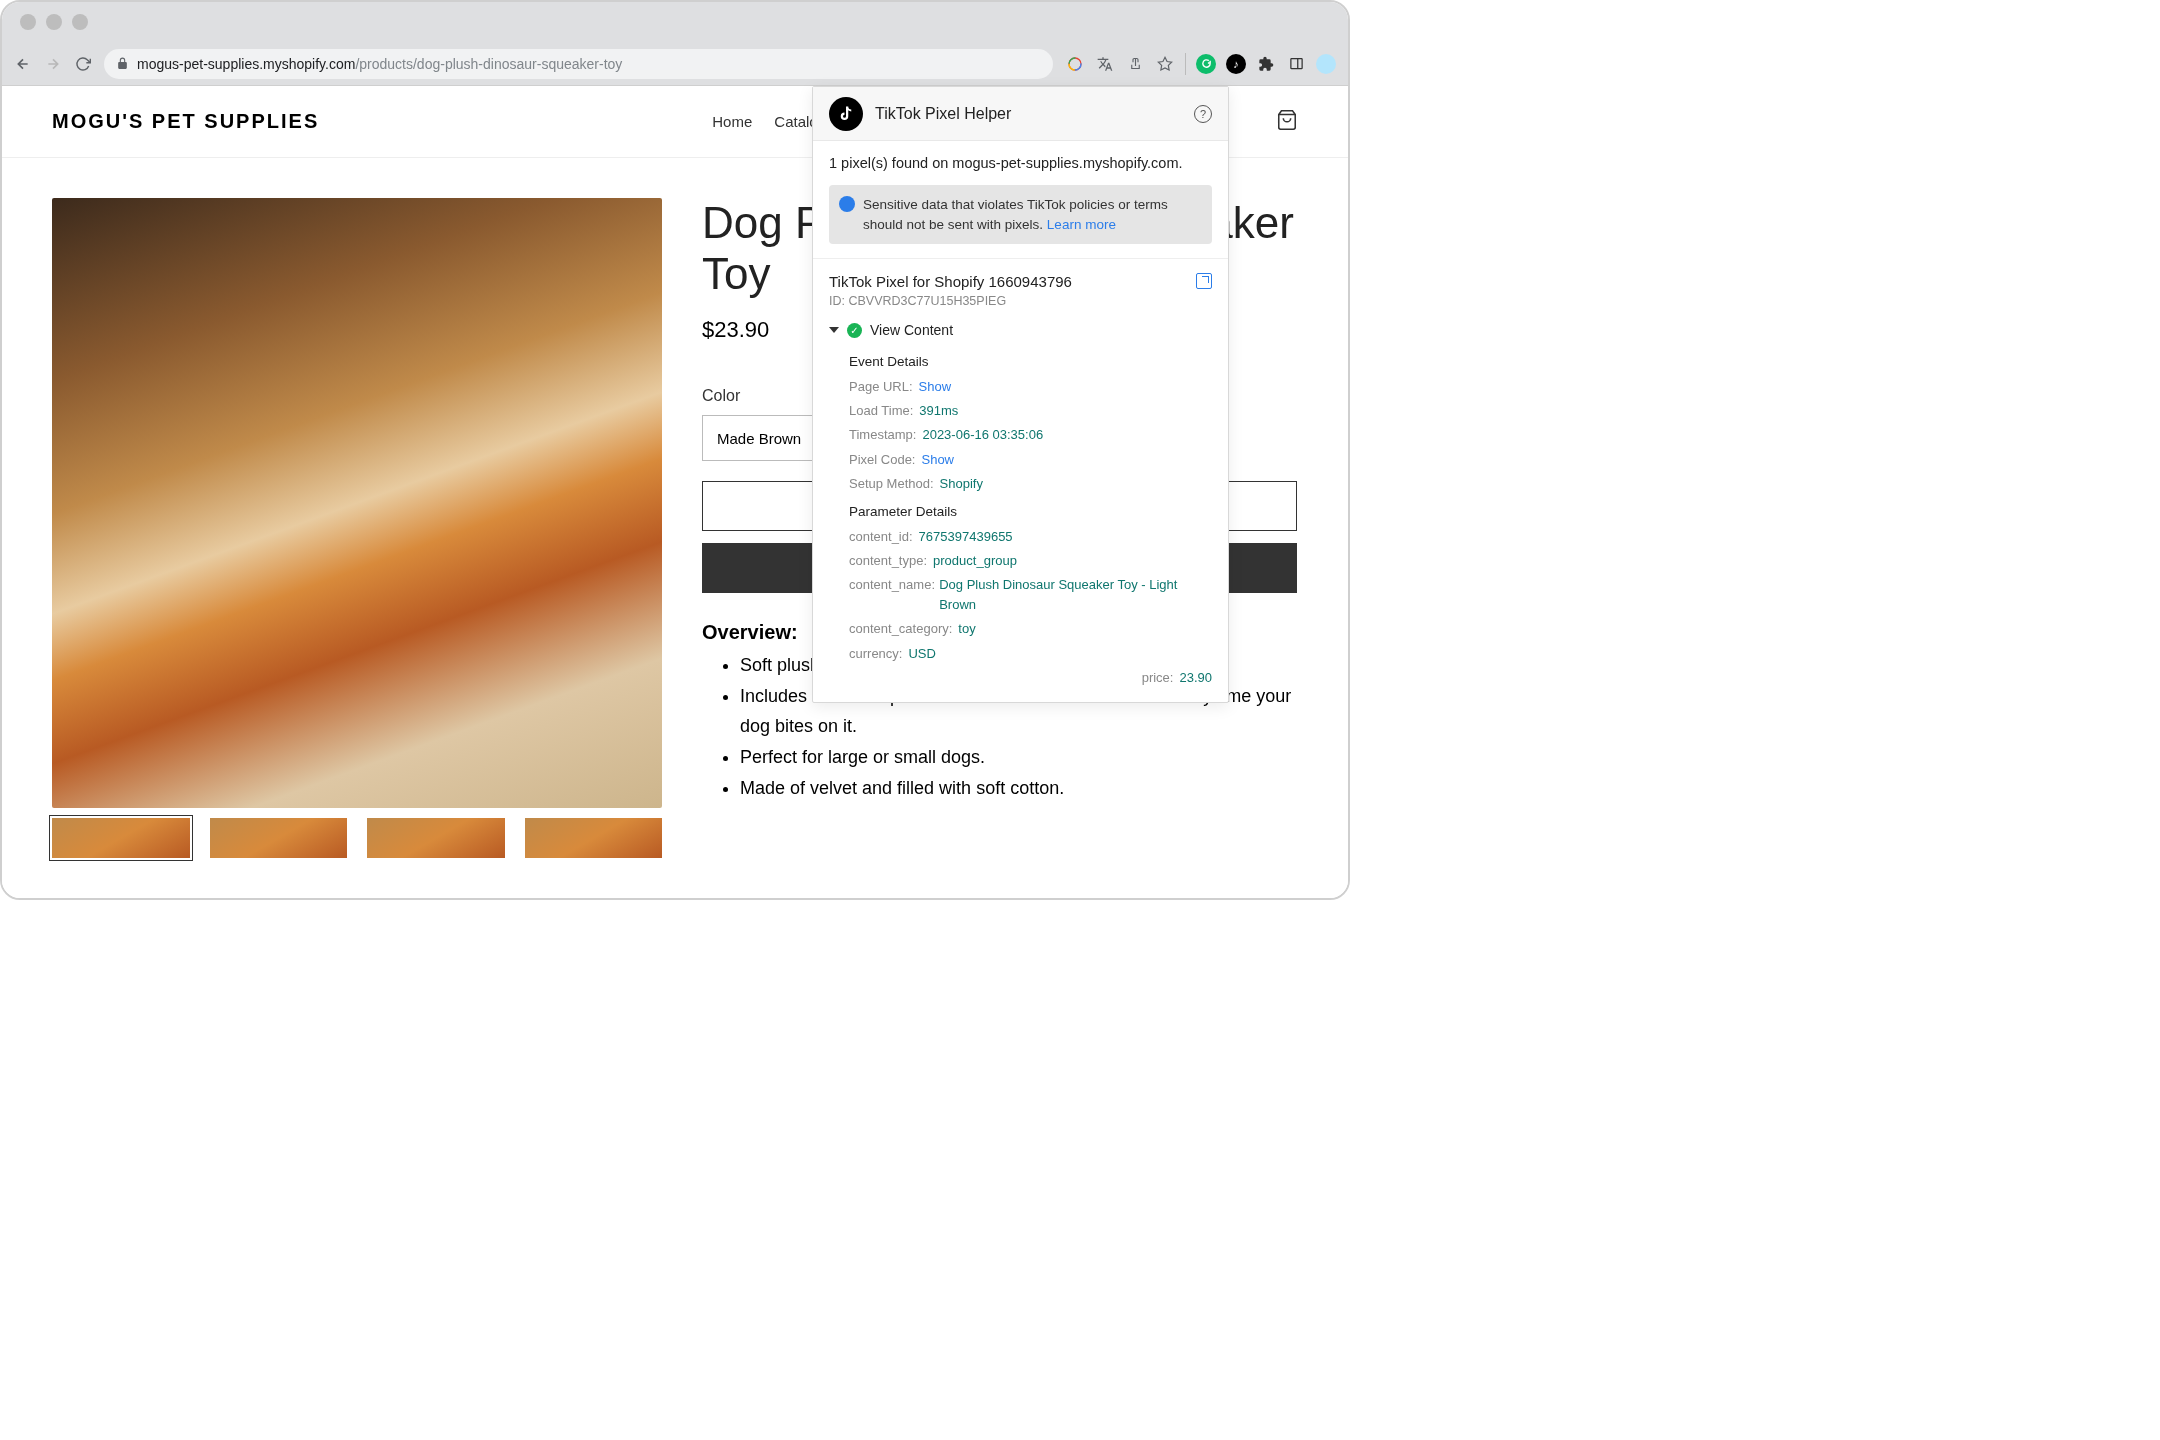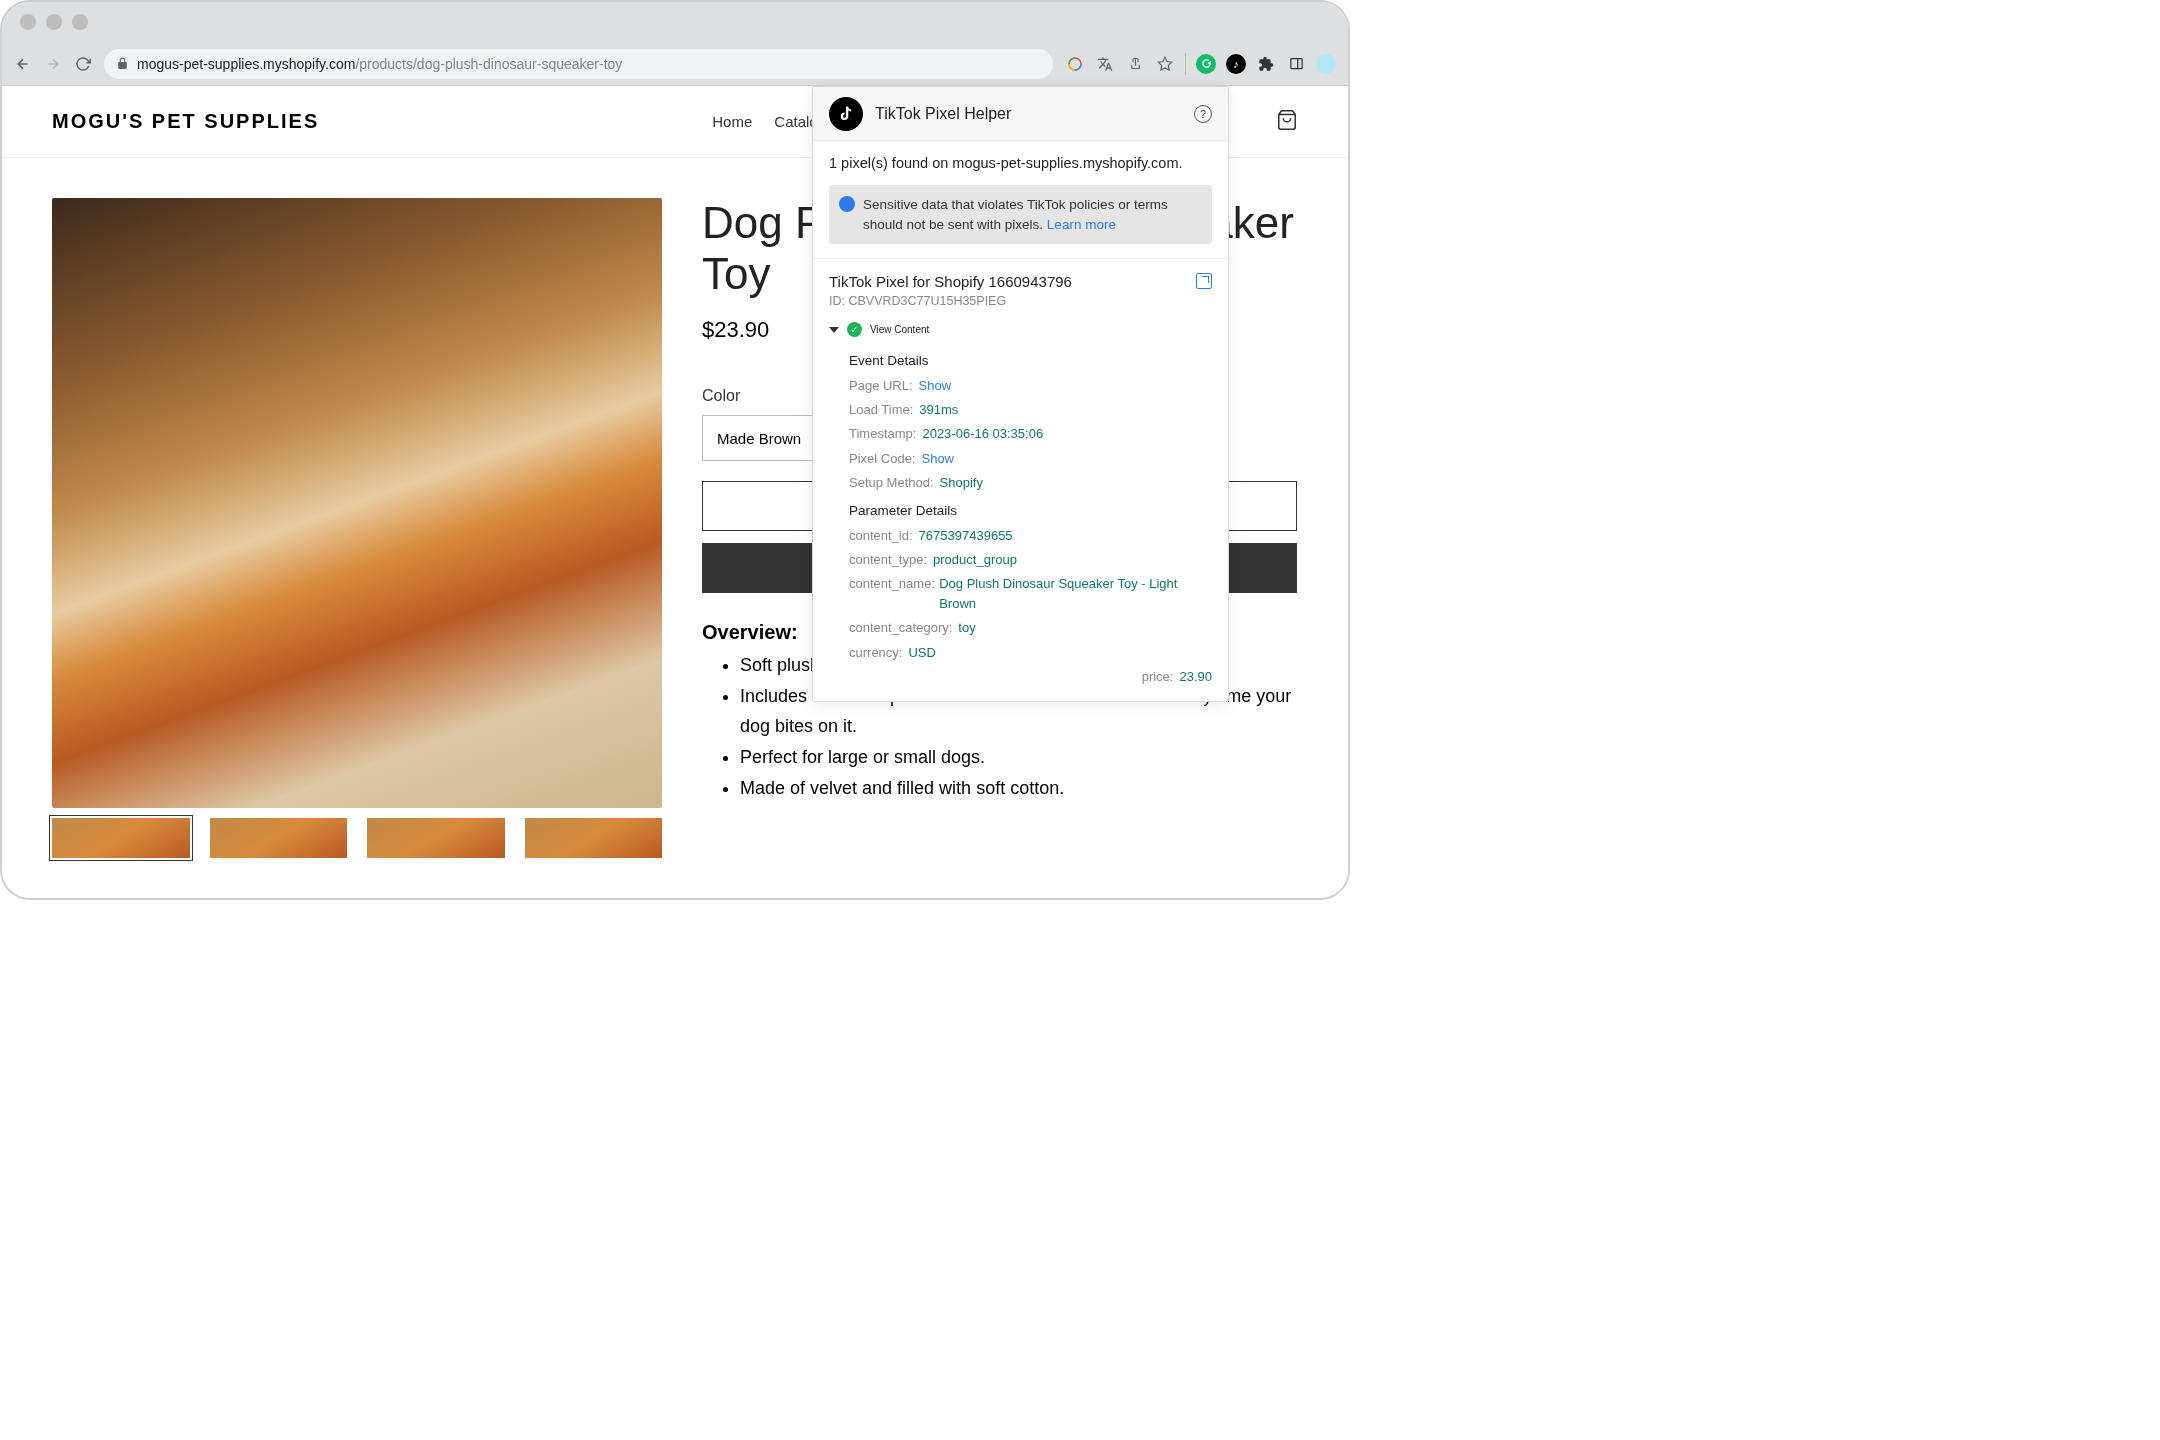--- a/index.html
+++ b/index.html
@@ -10,21 +10,21 @@
   height: 900px;
   overflow: hidden;
   position: relative;
 }
 
 
 .browser-frame {
   width: 100%;
   height: 100%;
   border: 2px solid #cfcfcf;
-  border-radius: 30px;
+  border-radius: 20px;
   overflow: hidden;
   background: #fff;
   position: relative;
 }
 .title-bar {
   height: 40px;
   background: #dedfe1;
   display: flex;
   align-items: center;
   padding: 0 18px;
@@ -148,21 +148,21 @@
 }
 .alert a { color:#2b7de9; text-decoration:none; }
 .divider { border-top:1px solid #eee; margin-top:14px; }
 .pixel-name { font-size:15px; font-weight:500; padding: 14px 16px 4px; display:flex; align-items:flex-start;}
 .ext-link-icon { width:16px; height:16px; border:1.5px solid #2b7de9; border-radius:2px; margin-left:auto; cursor:pointer; position:relative;}
 .ext-link-icon::after { content:""; position:absolute; width:6px; height:6px; border-top:1.5px solid #2b7de9; border-right:1.5px solid #2b7de9; top:2px; right:2px;}
 .pixel-id { font-size:12.5px; color:#888; padding: 0 16px 10px; }
 .event-row { display:flex; align-items:center; gap:8px; padding: 4px 16px 8px; cursor:pointer;}
 .caret { width:0; height:0; border-left:5px solid transparent; border-right:5px solid transparent; border-top:6px solid #333;}
 .check { width:15px; height:15px; border-radius:50%; background:#19b455; display:flex; align-items:center; justify-content:center; color:#fff; font-size:10px;}
-.event-name { font-size:10px; }
+.event-name { font-size:14px; }
 .sub-h { font-size:13.5px; font-weight:500; padding: 8px 16px 6px 36px;}
 .kv { display:flex; gap:6px; padding: 2px 16px 2px 36px; font-size:13px; line-height:1.55;}
 .kv .k { color:#888; min-width: 0; }
 .kv .v { color:#0f766e; }
 .kv .link { color:#2b7de9; cursor:pointer;}
 </style>
 </head>
 <body>
 
 <div class="browser-frame">

